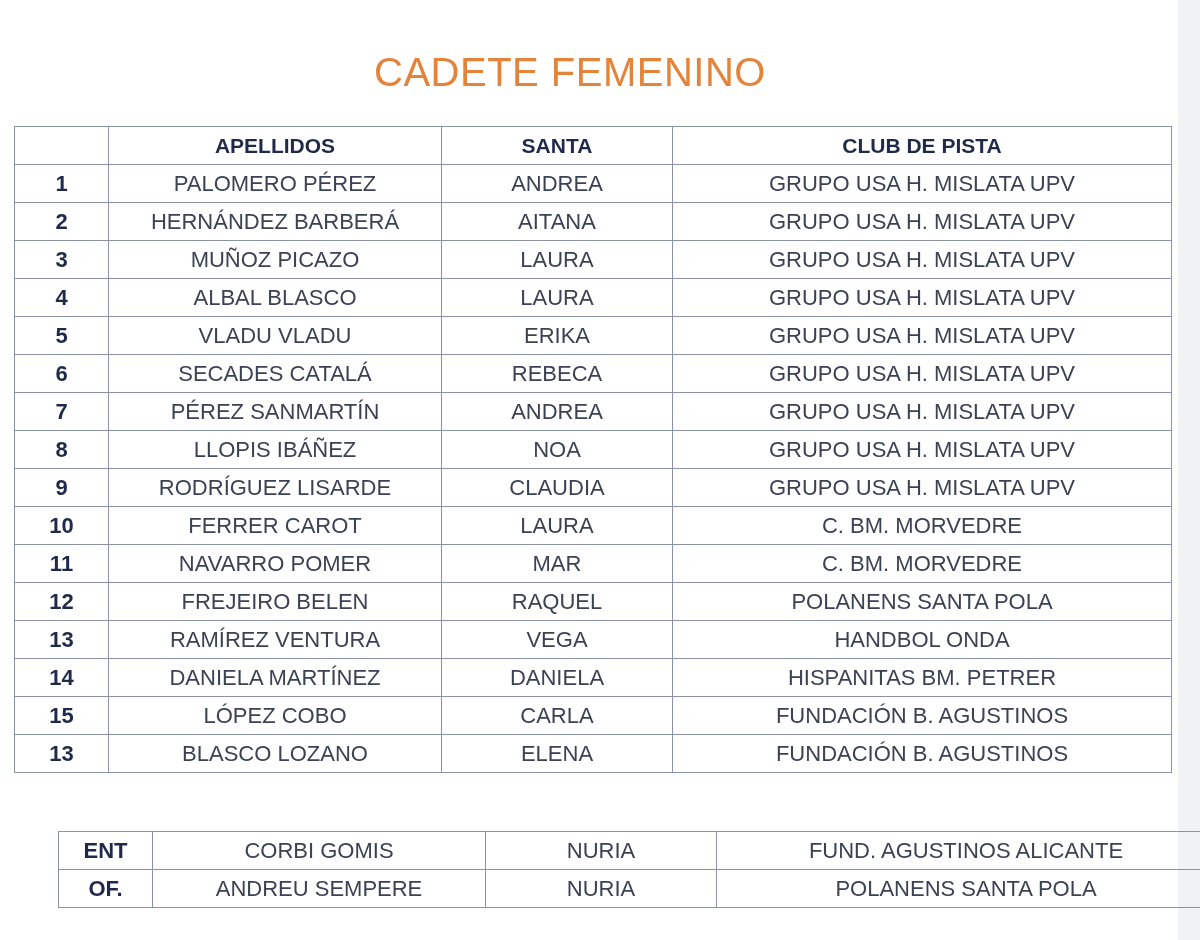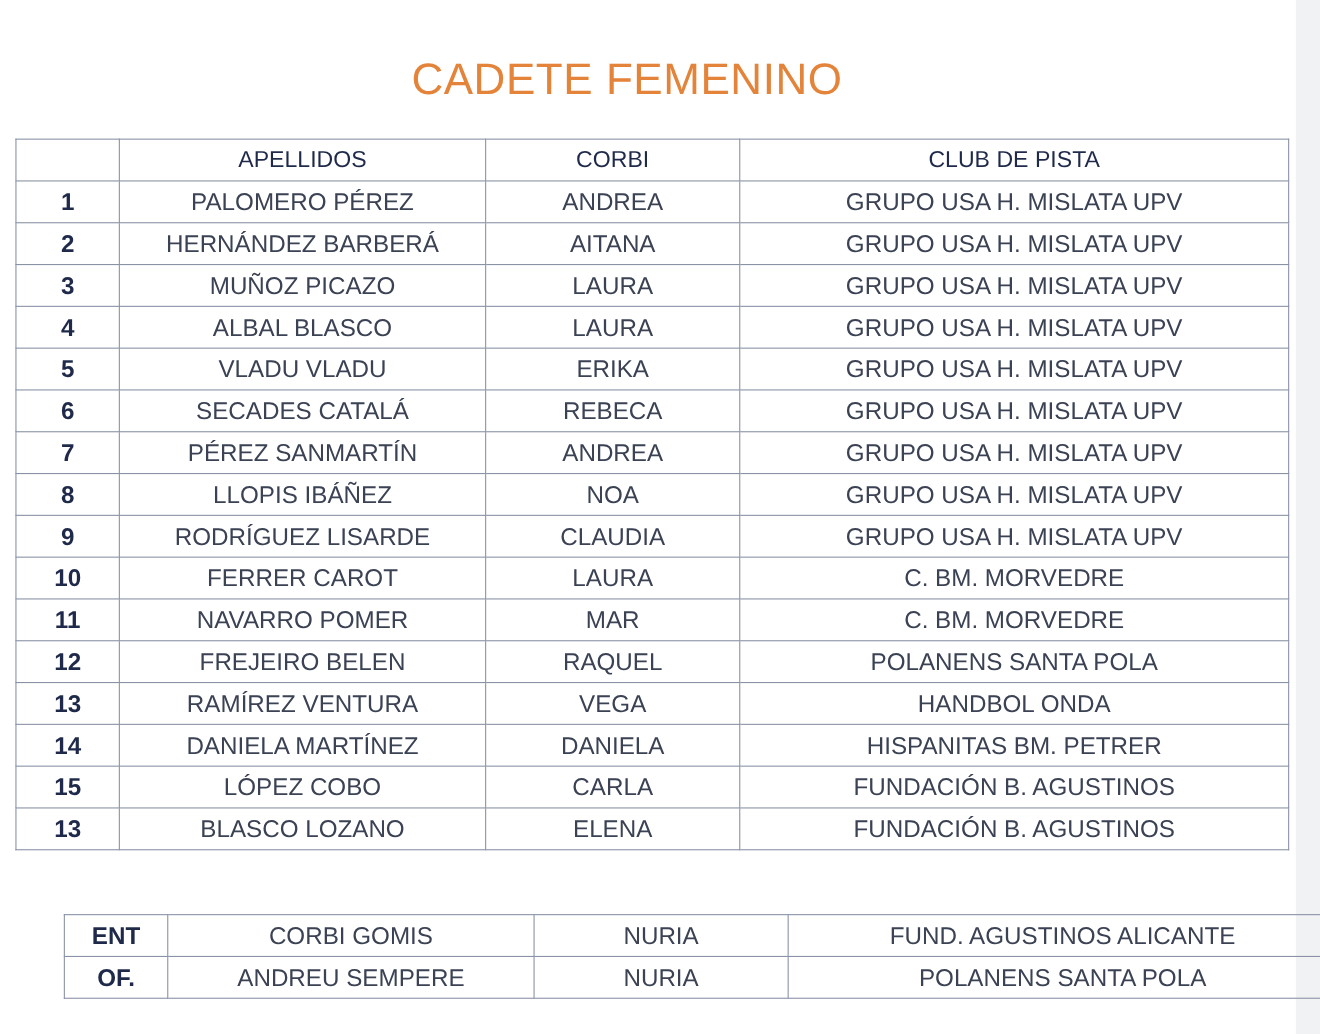--- a/index.html
+++ b/index.html
@@ -16,21 +16,21 @@
     }
     table {
       position: absolute; left: 14px; width: 1157px; border-collapse: collapse; table-layout: fixed;
     }
     #main-table { top: 126px; }
     #staff-table { top: 831px; margin-left: 44px; }
     td, th {
       border: 1.5px solid #8a93a6; height: 37px; padding: 0; text-align: center;
       font-size: 22px; color: #3b4254;
     }
-    th { font-weight: normal; color: #1f2a4a; font-size: 21px; }
+    th { font-weight: bold; color: #1f2a4a; font-size: 21px; }
     td.num { font-weight: bold; color: #1f2a4a; }
     col.c0 { width: 94px; }
     col.c1 { width: 333px; }
     col.c2 { width: 231px; }
     col.c3 { width: 499px; }
   </style>
 </head>
 <body>
 
 <div class="right-strip"></div>
@@ -41,21 +41,21 @@
   <colgroup>
       <col class="c0">
       <col class="c1">
       <col class="c2">
       <col class="c3">
     </colgroup>
   <thead>
     <tr>
       <th></th>
       <th>APELLIDOS</th>
-      <th>CORBI</th>
+      <th>SANTA</th>
       <th>CLUB DE PISTA</th>
     </tr>
   </thead>
   <tbody id="main-body">
       <tr>
         <td class="num">1</td>
         <td>PALOMERO PÉREZ</td>
         <td>ANDREA</td>
         <td>GRUPO USA H. MISLATA UPV</td>
       </tr>

